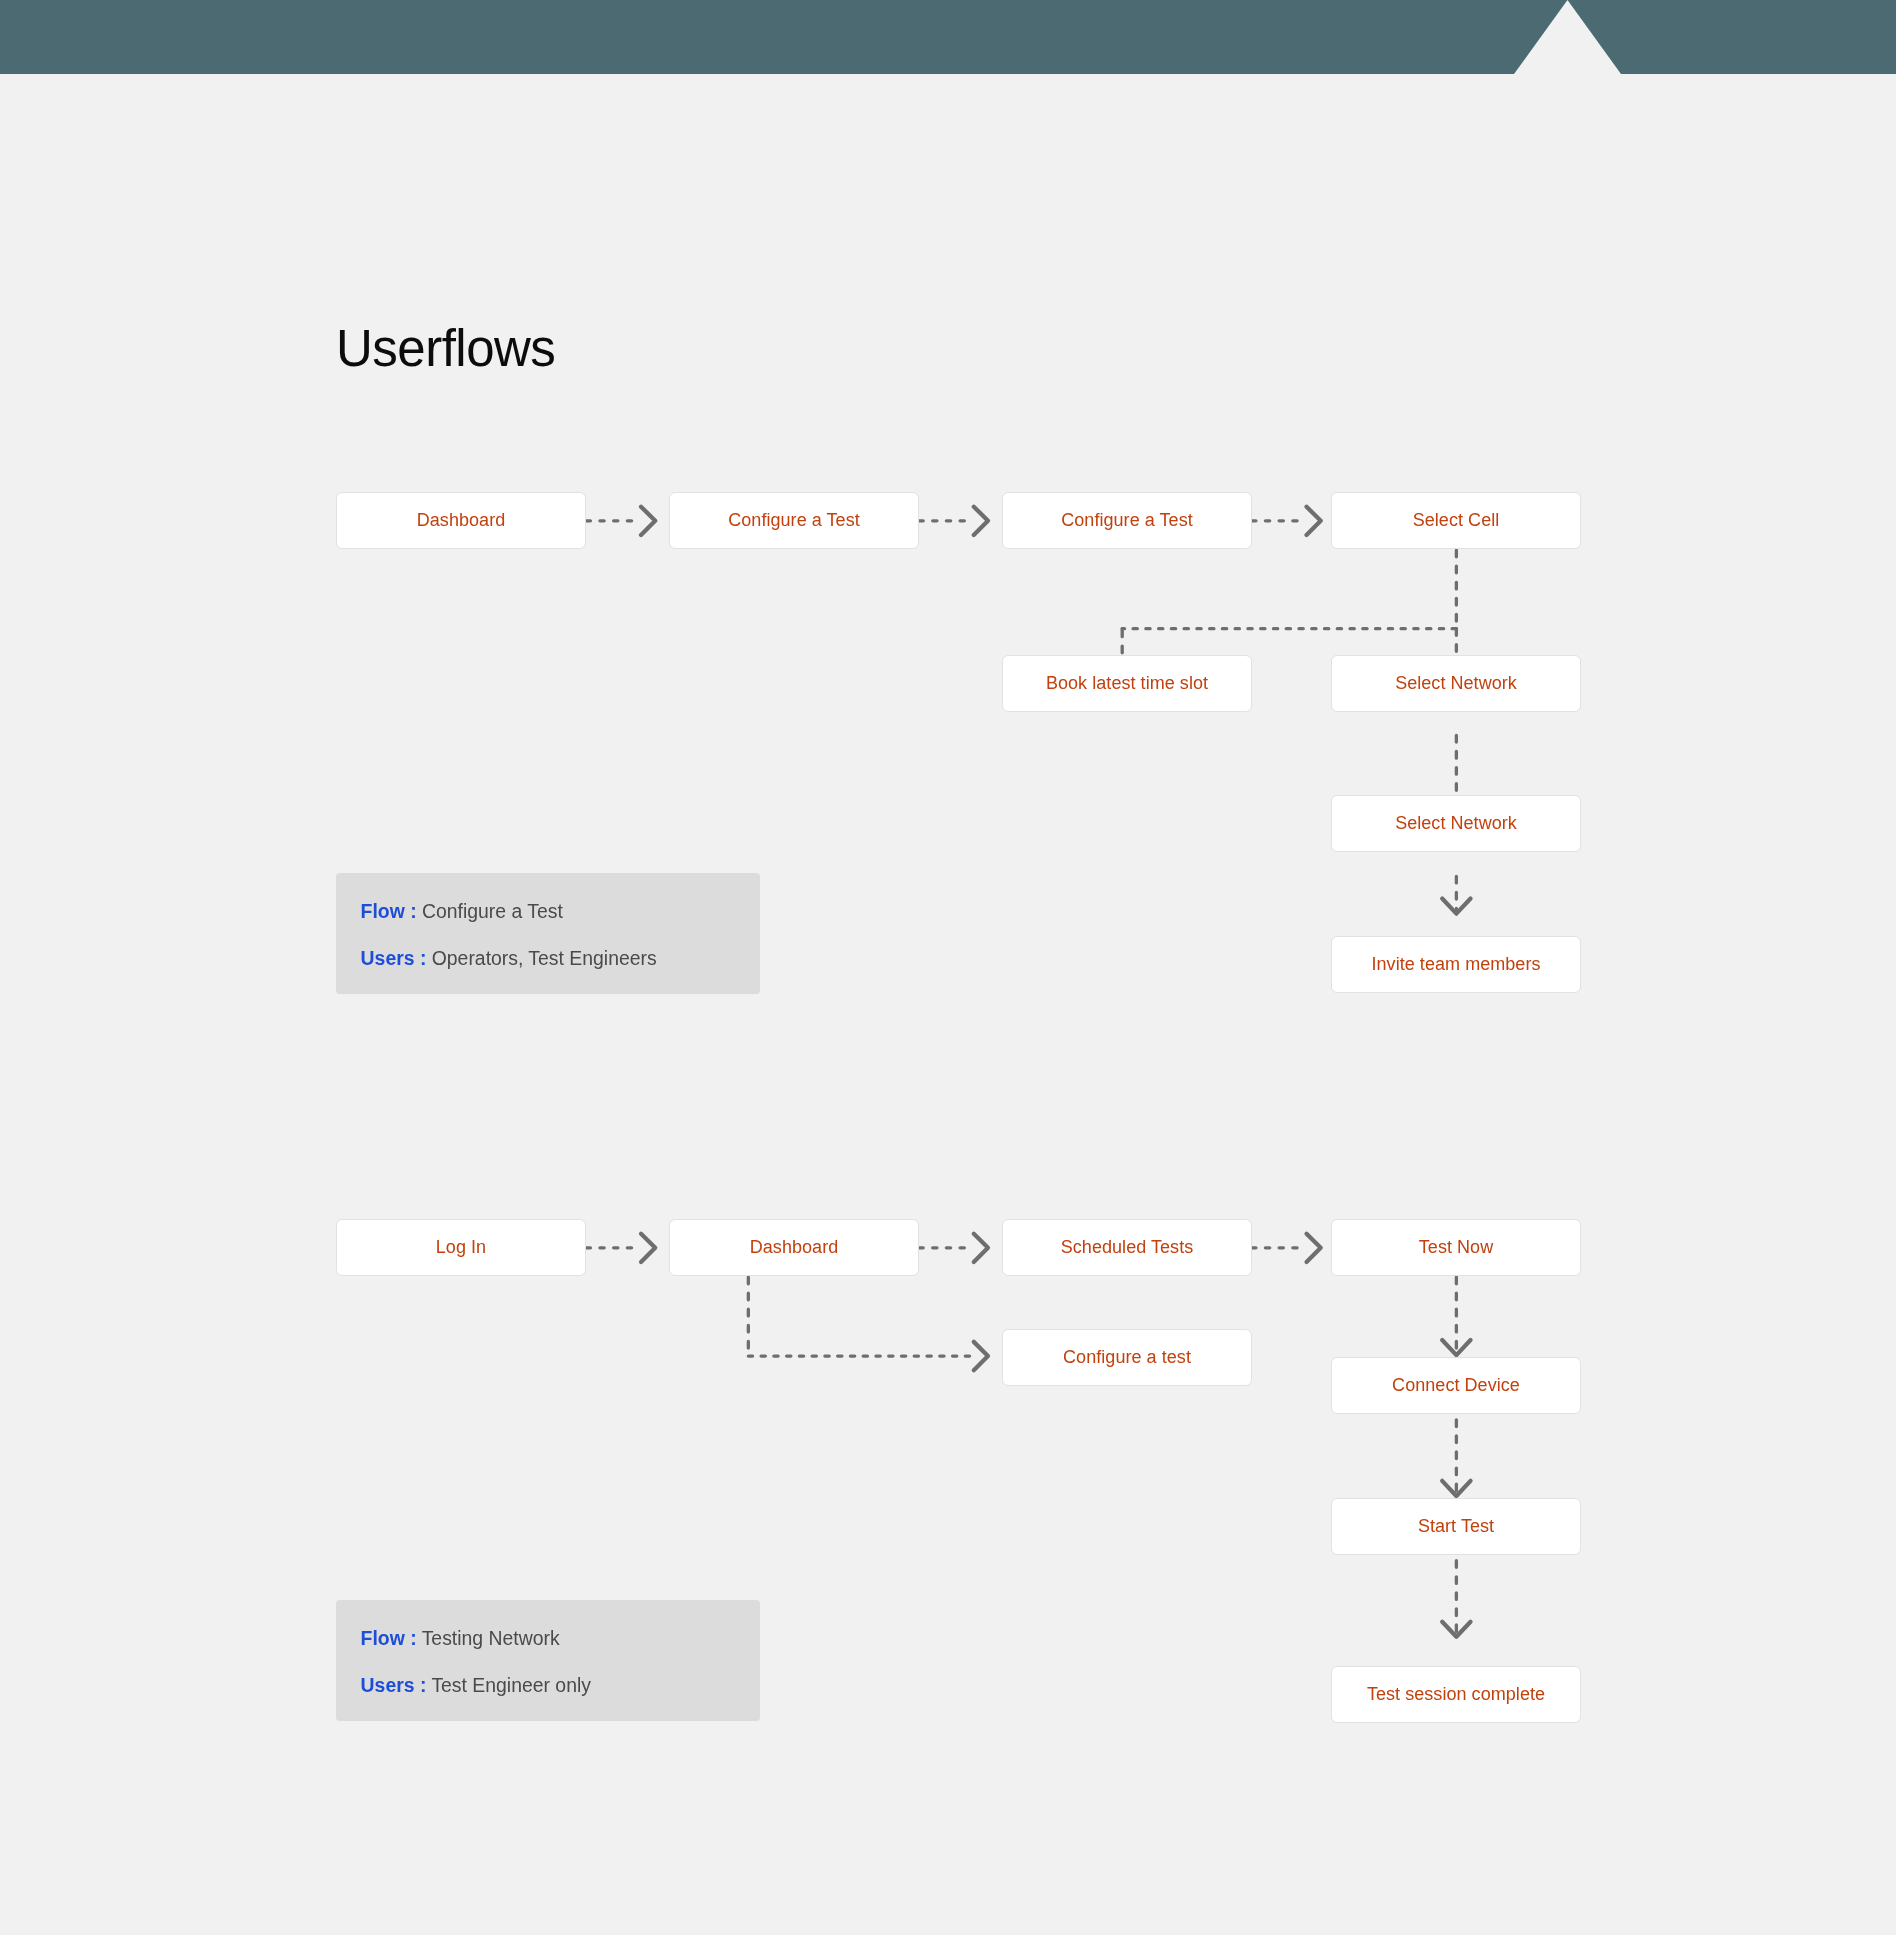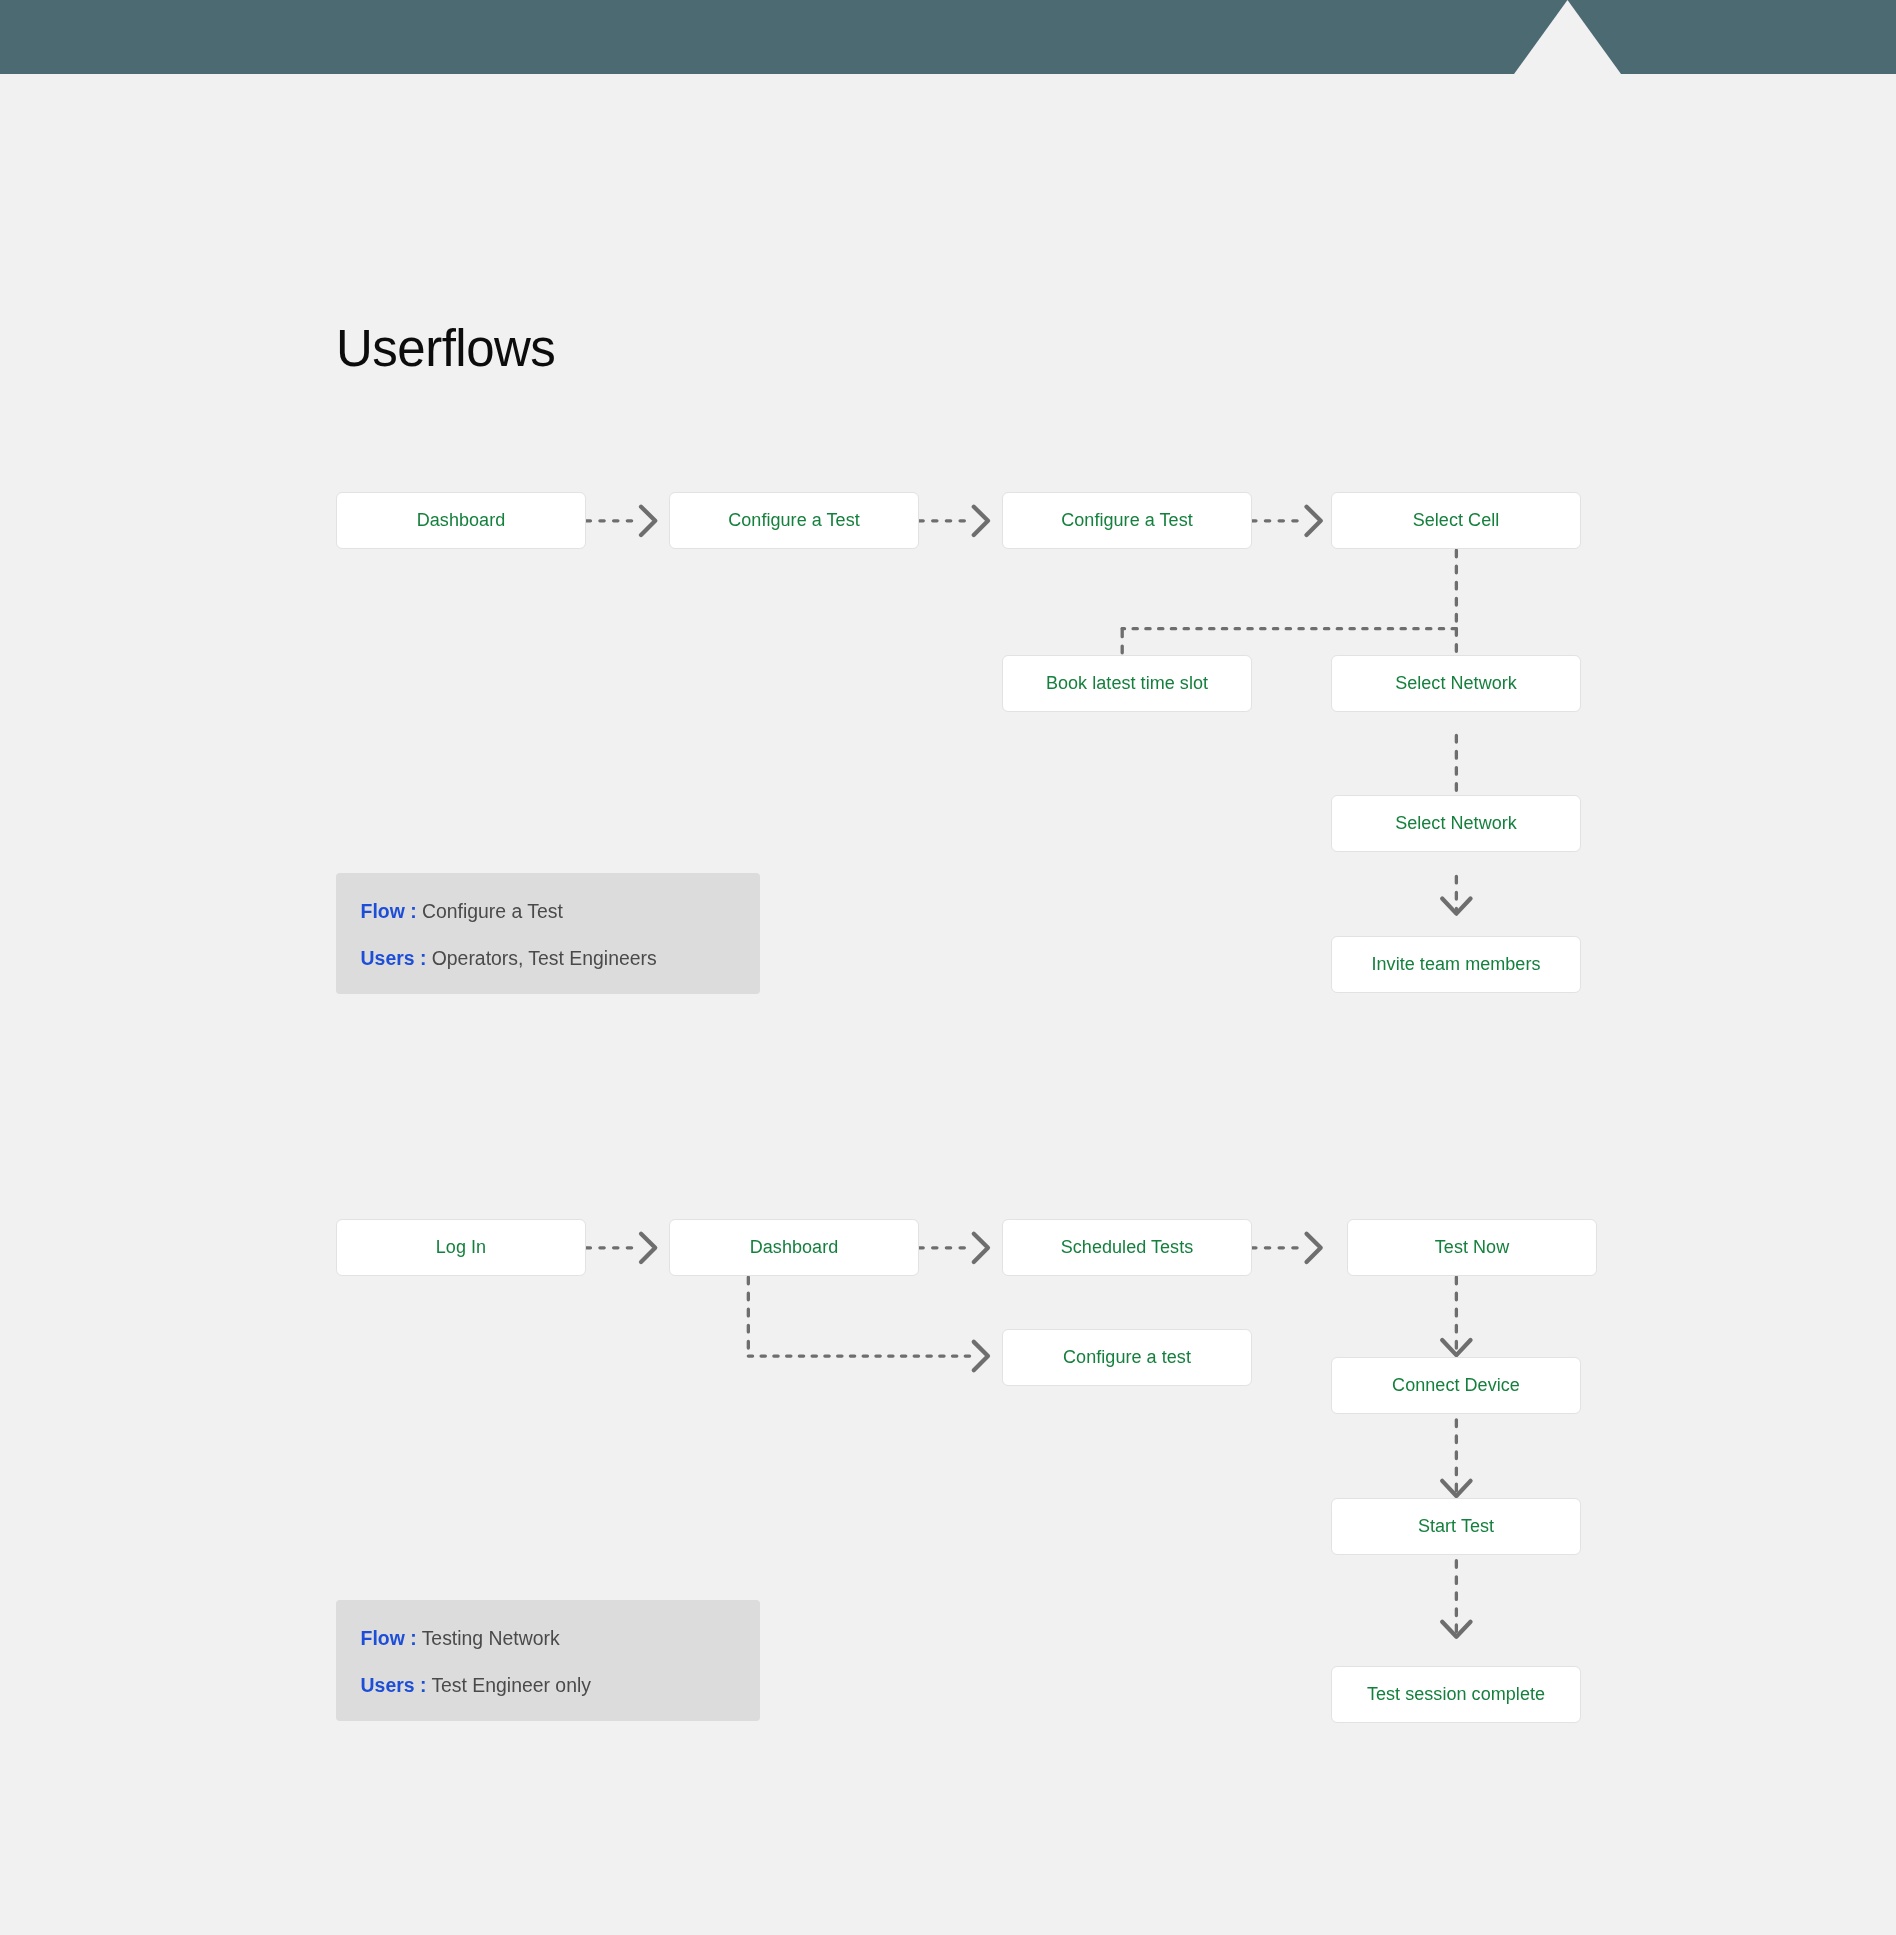--- a/index.html
+++ b/index.html
@@ -27,21 +27,21 @@
   
   #wires{position:absolute;left:0;top:0;width:1897px;height:1936px;pointer-events:none;}
   
   .node{
     position:absolute;
     background:#ffffff;
     border:0.9px solid #e2e2e2;
     border-radius:6.1px;
     box-sizing:border-box;
     display:flex;align-items:center;justify-content:center;
-    color:#15803d;
+    color:#c2410c;
     font-size:18px;
     font-weight:400;
     letter-spacing:0.05px;
     text-align:center;
     height:57px;
   }
   
   .info-box{
     position:absolute;
     background:#dcdcdc;
@@ -145,21 +145,21 @@
   </div>
   <div class="info-line">
     <span class="info-key">Users :</span>
     <span>Operators, Test Engineers</span>
   </div>
 </div>
 
 <div class="node" style="left:336px;top:1219px;width:250px;">Log In</div>
 <div class="node" style="left:669px;top:1219px;width:250px;">Dashboard</div>
 <div class="node" style="left:1002px;top:1219px;width:250px;">Scheduled Tests</div>
-<div class="node" style="left:1331px;top:1219px;width:250px;margin-left:16px;">Test Now</div>
+<div class="node" style="left:1331px;top:1219px;width:250px;">Test Now</div>
 
 <div class="node" style="left:1002px;top:1329px;width:250px;">Configure a test</div>
 <div class="node" style="left:1331px;top:1357px;width:250px;">Connect Device</div>
 <div class="node" style="left:1331px;top:1498px;width:250px;">Start Test</div>
 <div class="node" style="left:1331px;top:1639px;width:250px;margin-top:27px;">Test session complete</div>
 
 <div class="info-box" style="left:336px;top:1600px;">
   <div class="info-line">
     <span class="info-key">Flow :</span>
     <span>Testing Network</span>

